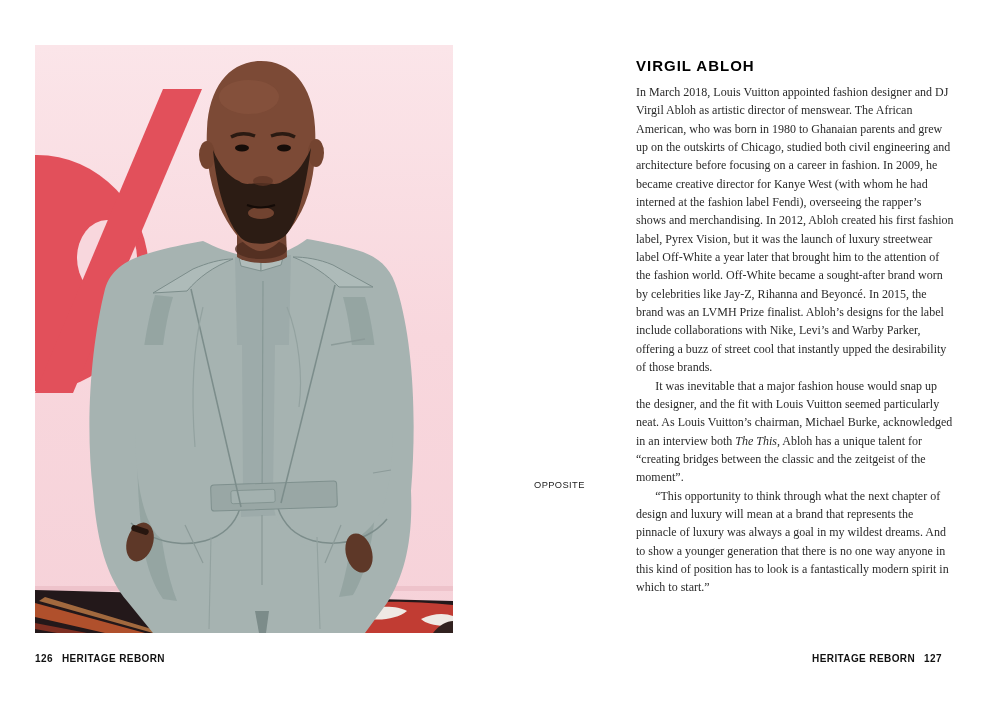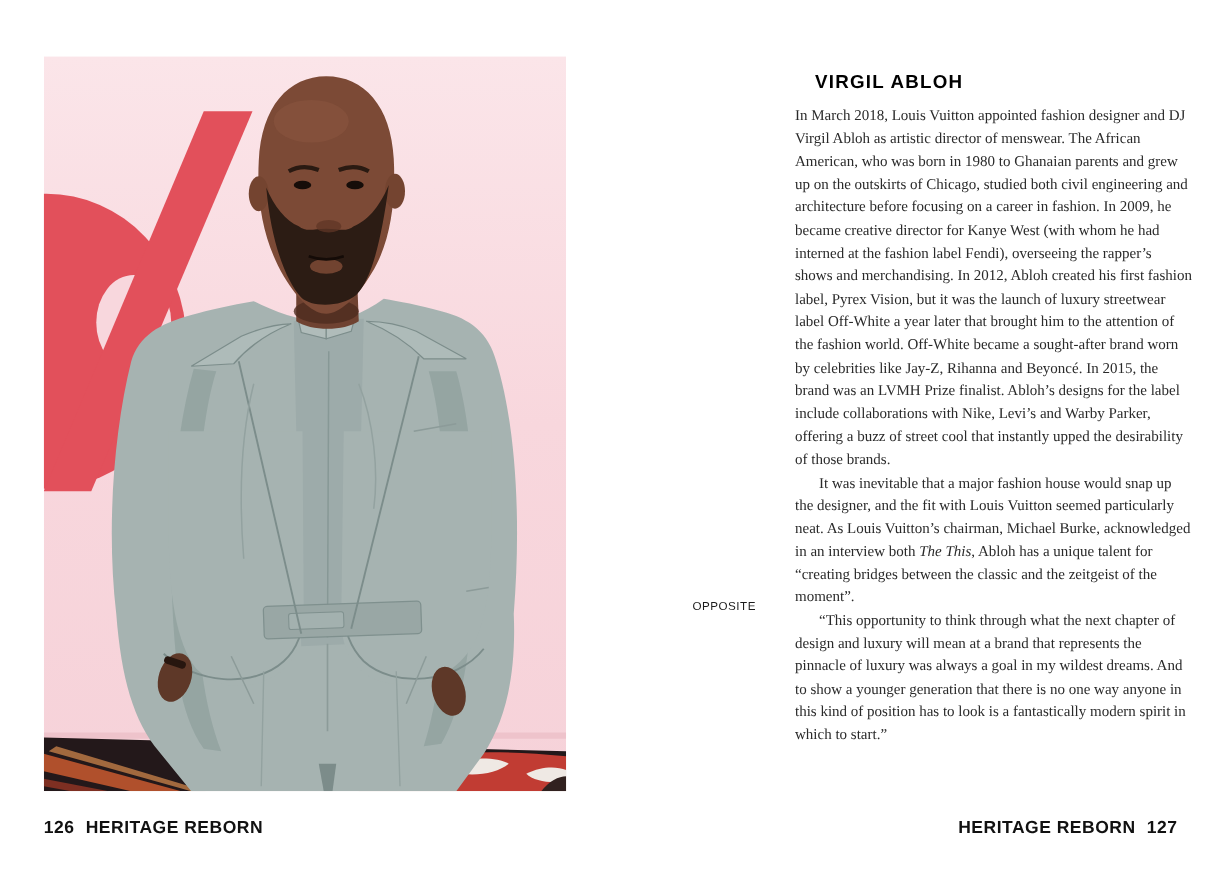--- a/index.html
+++ b/index.html
@@ -9,46 +9,46 @@
     font-family:"Liberation Sans",sans-serif;
   }
   
   .photo{
     position:absolute;left:35px;top:45px;width:418px;height:588px;
     overflow:hidden;
   }
   .photo svg{display:block;width:100%;height:100%;}
   
   .caption{
-    position:absolute;left:554px;top:478px;width:94px;
+    position:absolute;left:534px;top:478px;width:94px;
     font-size:9.3px;line-height:15.2px;color:#1c1c1c;
     font-family:"Liberation Sans",sans-serif;
   }
   .caption .cap-label{display:block;letter-spacing:.4px;}
   
   .article{
     position:absolute;left:636px;top:57px;width:318px;color:#1e1e1e;
   }
   .article h1{
-    margin:0 0 9px 16px;
+    margin:0 0 9px 0;
     font-family:"Liberation Sans",sans-serif;
     font-size:15px;font-weight:bold;letter-spacing:1px;color:#000;
   }
   .article .para{
     margin:0;
     font-family:"Liberation Serif","DejaVu Serif",serif;
     font-size:12px;line-height:18.35px;color:#2a2a2a;
     text-align:left;
   }
   .article .para.indent{text-indent:1.6em;}
   
   .footer-left,.footer-right{
     position:absolute;top:653px;
     font-family:"Liberation Sans",sans-serif;
-    font-size:14px;font-weight:bold;letter-spacing:.4px;color:#111;
+    font-size:10px;font-weight:bold;letter-spacing:.4px;color:#111;
     white-space:nowrap;
   }
   .footer-left{left:35px;}
   .footer-right{right:43px;}
   .footer-left .num{margin-right:9px;}
   .footer-right .num{margin-left:9px;}
 </style>
 </head>
 <body>
 

